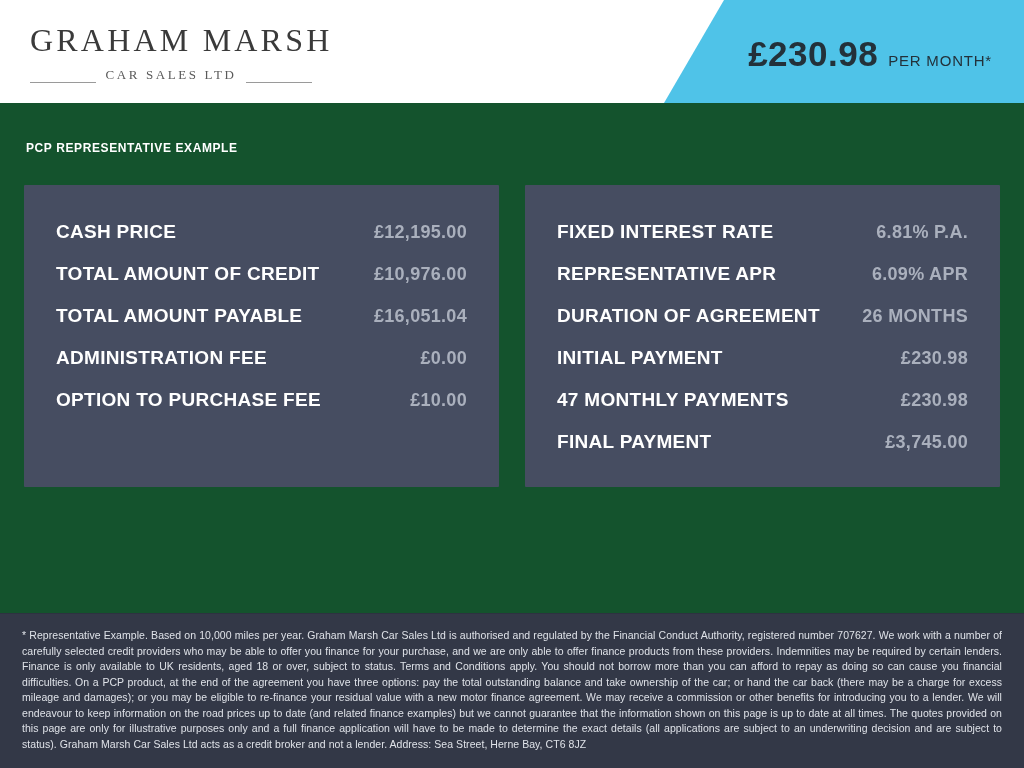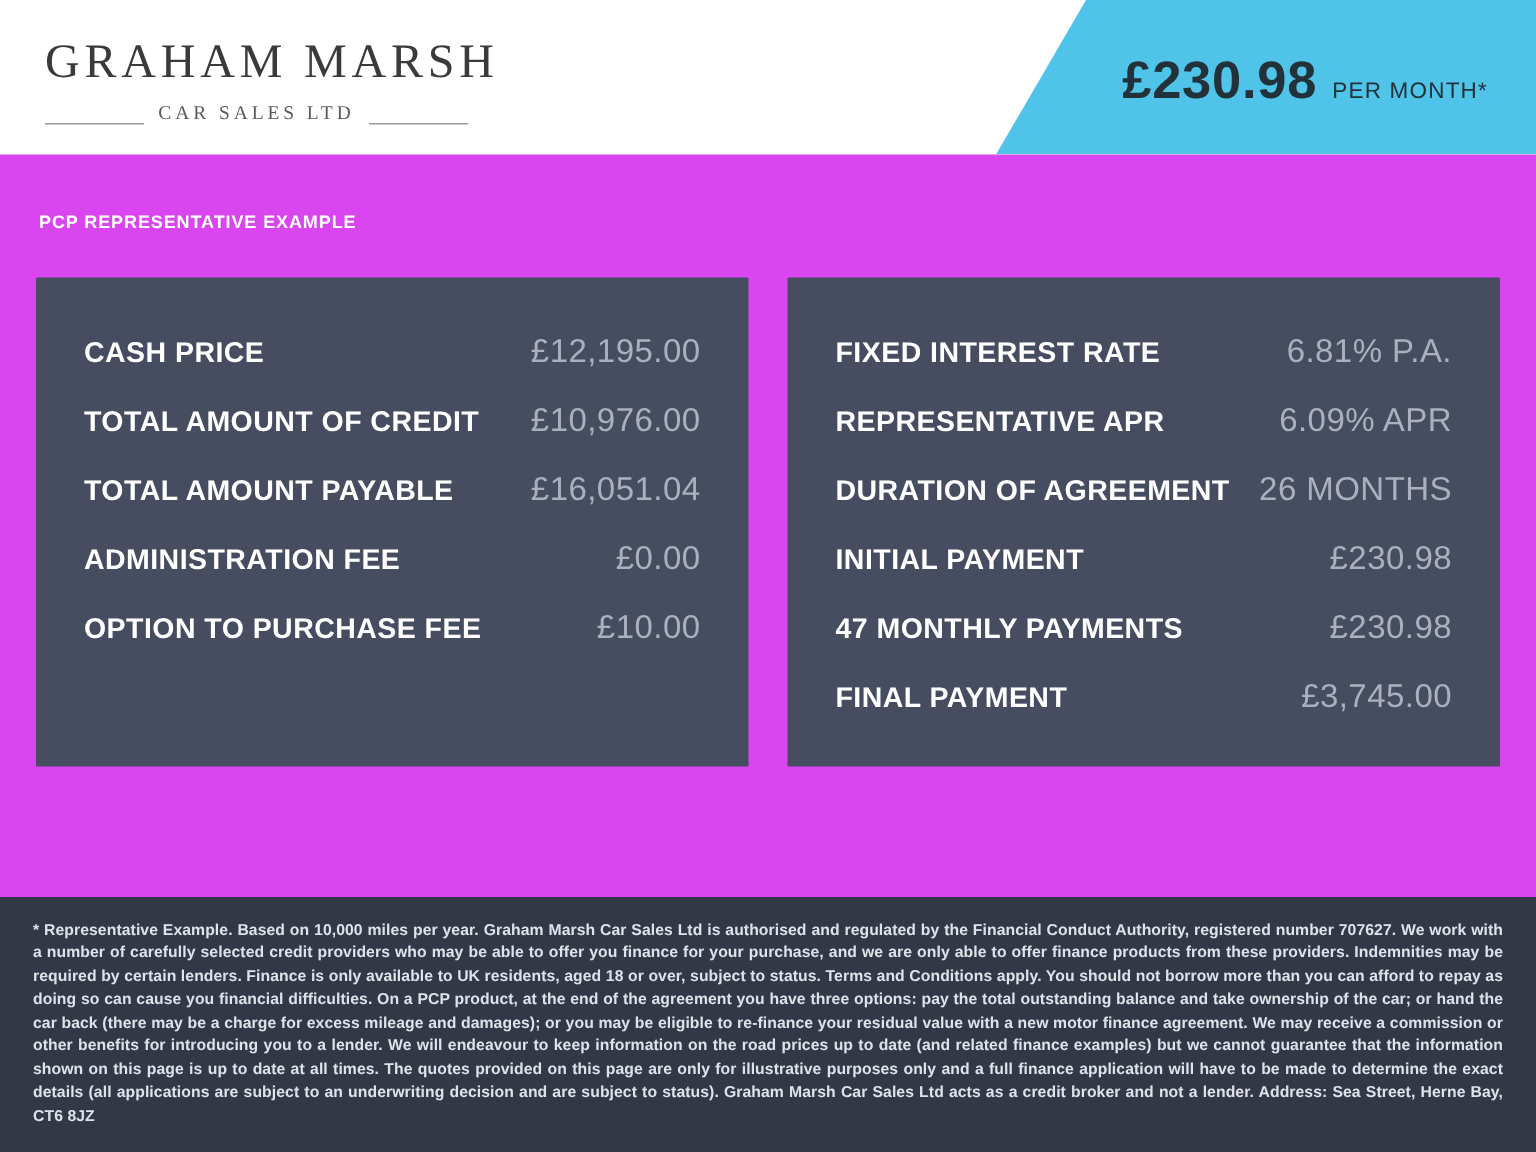--- a/index.html
+++ b/index.html
@@ -7,21 +7,21 @@
     width: 1024px;
     height: 768px;
     font-family: "Liberation Sans", sans-serif;
     background: #3a4050;
     overflow: hidden;
   }
   .page {
     width: 1024px;
     height: 768px;
     position: relative;
-    background: #d946ef;
+    background: #14532d;
     display: flex;
     flex-direction: column;
   }
 
   
   .header {
     position: relative;
     height: 103px;
     background: #ffffff;
     overflow: hidden;
@@ -124,41 +124,41 @@
   }
   .row-label {
     color: #ffffff;
     font-size: 19px;
     font-weight: bold;
     letter-spacing: 0.3px;
     white-space: nowrap;
   }
   .row-value {
     color: #aab0bd;
-    font-size: 22px;
-    font-weight: normal;
+    font-size: 18px;
+    font-weight: bold;
     letter-spacing: 0.3px;
     white-space: nowrap;
     text-align: center;
   }
 
   
   .footer {
     flex: 0 0 auto;
     background: #333847;
     padding: 14px 22px 16px 22px;
     margin-top: 26px;
     border-top: 1px solid #2d3240;
   }
   .footer p {
     color: #dfe2e8;
     font-size: 10.5px;
     line-height: 15.5px;
     text-align: justify;
-    font-weight: bold;
+    font-weight: normal;
     letter-spacing: 0.05px;
   }
 </style>
 </head>
 <body>
 
 <div class="page">
 
   <div class="header">
     <div class="logo-wrap">

